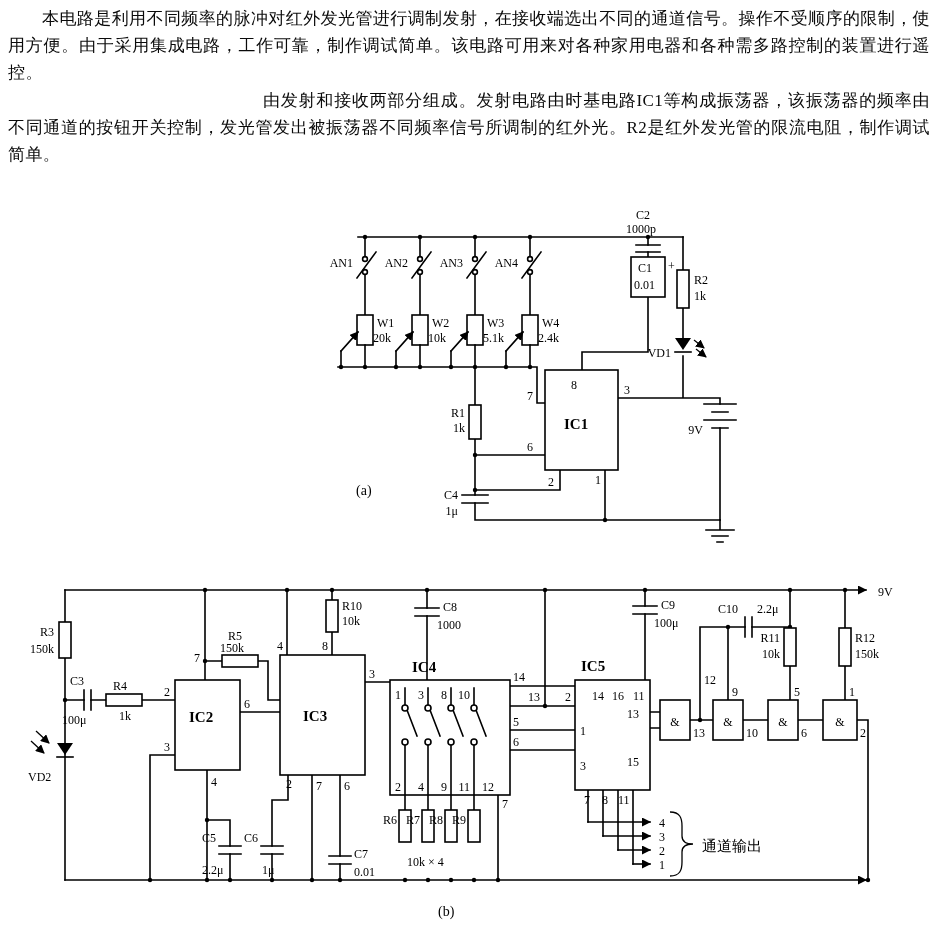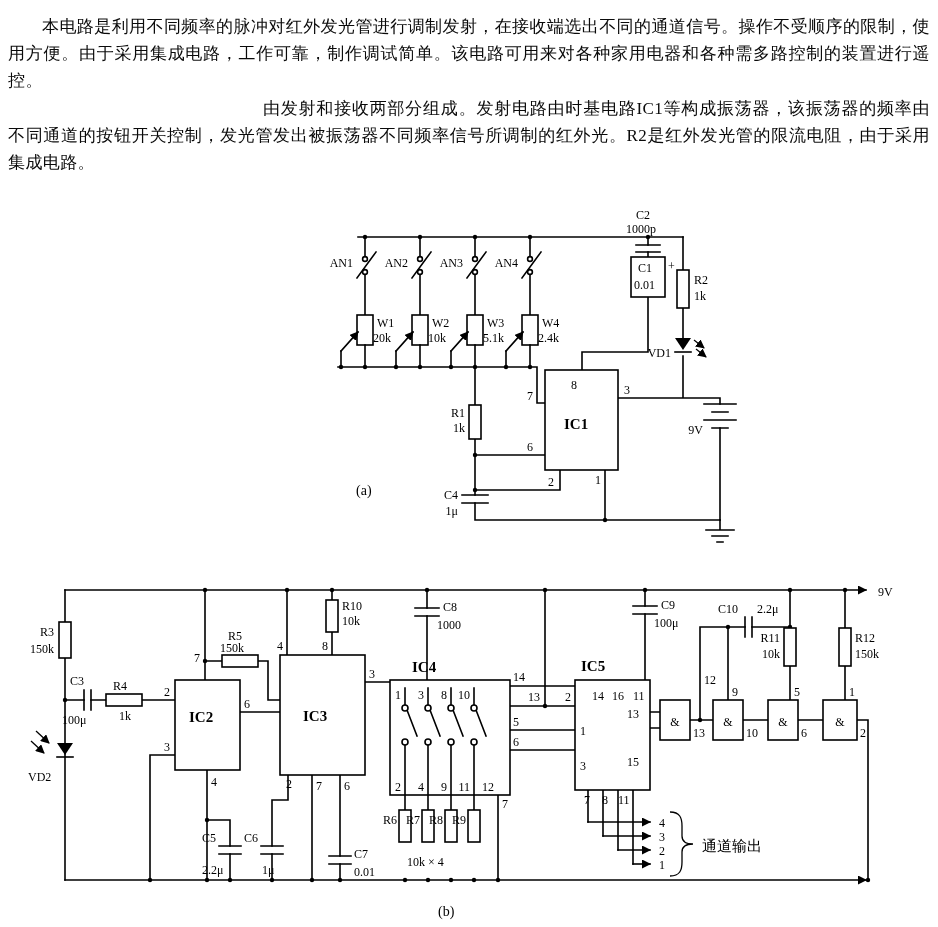--- a/index.html
+++ b/index.html
@@ -1,19 +1,19 @@
 <!DOCTYPE html>
 <html><head>
 <meta charset="utf-8">
 <style>
   html,body{margin:0;padding:0;background:#fff;}
   .page{position:relative;width:938px;height:927px;background:#fff;overflow:hidden;
         font-family:"Liberation Serif","DejaVu Serif",serif;color:#0a0a0a;}
   .text-block{position:absolute;top:5px;left:8px;width:922px;font-size:17px;
-        line-height:1.6;text-align:justify;letter-spacing:.4px;margin-top:8px;}
+        line-height:1.6;text-align:justify;letter-spacing:.4px;}
   .p1{margin:0;text-indent:2em;}
   .p2{margin:0;text-indent:15em;}
   svg.schematic{position:absolute;left:0;top:0;width:938px;height:927px;}
   .w{stroke:#000;stroke-width:1.6;fill:none;stroke-linecap:square;}
   .thin{stroke:#000;stroke-width:1.3;fill:none;}
   .comp{fill:#fff;stroke:#000;stroke-width:1.6;}
   .blk{fill:#000;stroke:none;}
   .dot{fill:#000;stroke:none;}
   text{fill:#000;font-family:"Liberation Serif","DejaVu Serif",serif;}
   .pin{font-size:12px;}
@@ -23,21 +23,21 @@
   .end{text-anchor:end;}
   .mid{text-anchor:middle;}
 </style>
 </head>
 <body>
 
 <div class="page">
 
   <div class="text-block">
     <p class="p1">本电路是利用不同频率的脉冲对红外发光管进行调制发射，在接收端选出不同的通道信号。操作不受顺序的限制，使用方便。由于采用集成电路，工作可靠，制作调试简单。该电路可用来对各种家用电器和各种需多路控制的装置进行遥控。</p>
-    <p class="p2">由发射和接收两部分组成。发射电路由时基电路IC1等构成振荡器，该振荡器的频率由不同通道的按钮开关控制，发光管发出被振荡器不同频率信号所调制的红外光。R2是红外发光管的限流电阻，由于采用集成电路。</p>
+    <p class="p2">由发射和接收两部分组成。发射电路由时基电路IC1等构成振荡器，该振荡器的频率由不同通道的按钮开关控制，发光管发出被振荡器不同频率信号所调制的红外光。R2是红外发光管的限流电阻，制作调试简单。</p>
   </div>
 
   <svg class="schematic" viewBox="0 0 938 927">
     <defs>
       <marker id="arr" markerUnits="userSpaceOnUse" markerWidth="9" markerHeight="9" refX="8" refY="4.5" orient="auto">
         <path d="M0,0 L9,4.5 L0,9 Z" fill="#000"></path>
       </marker>
     </defs>
 
     <g>

